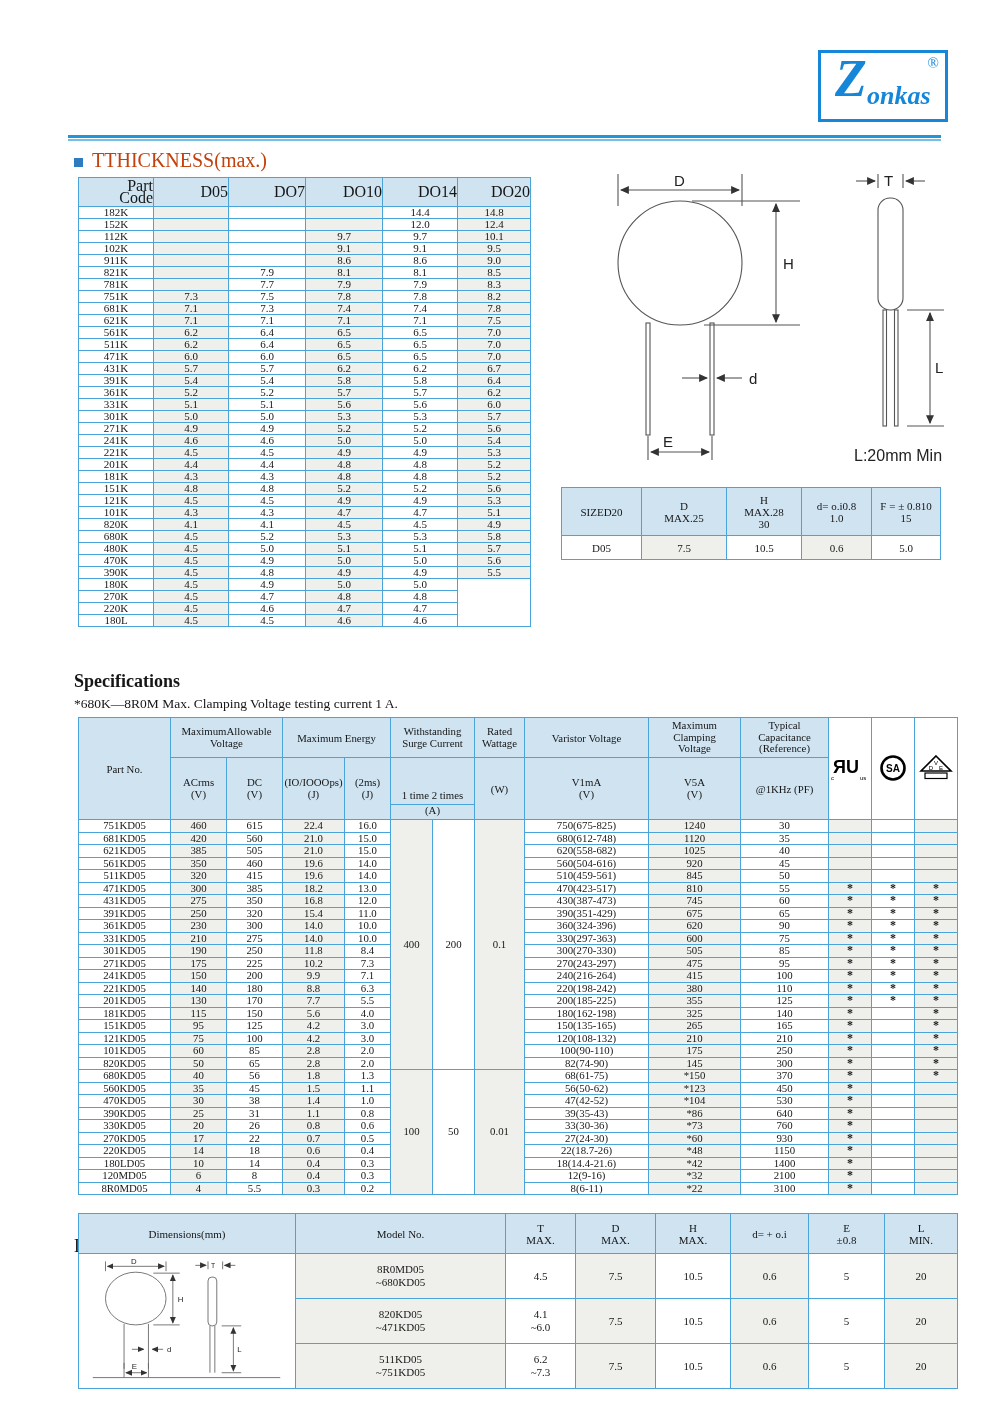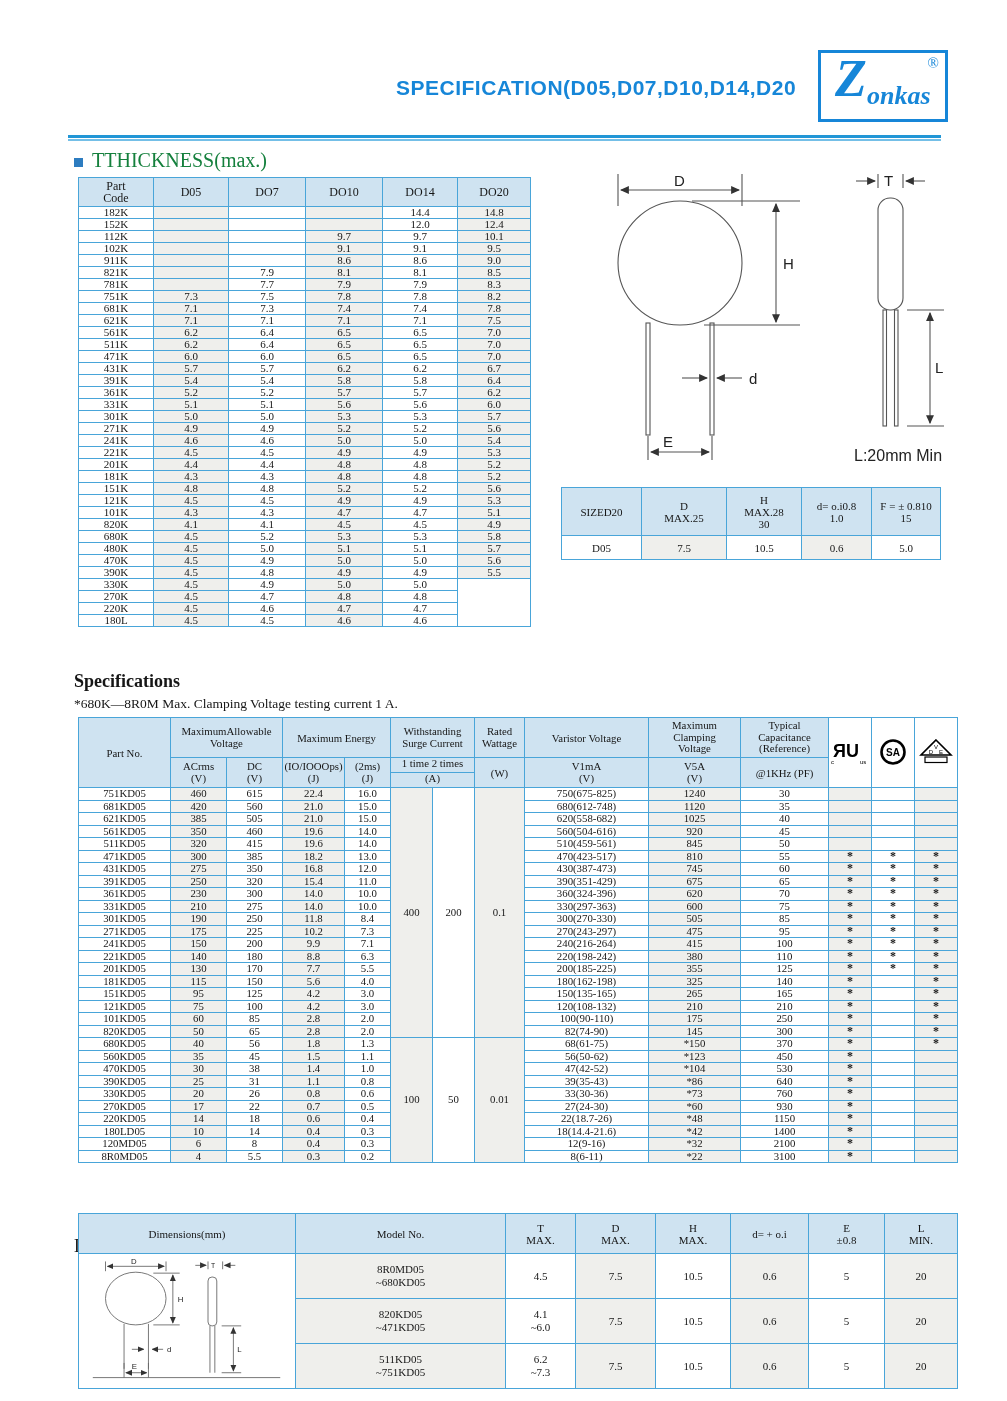--- a/index.html
+++ b/index.html
@@ -10,33 +10,33 @@
   .doc-title { position:absolute; left:396px; top:76px; font-family:"Liberation Sans",sans-serif;
                font-weight:bold; font-size:21px; letter-spacing:.5px; color:#1686d8; }
   .logo { position:absolute; left:818px; top:50px; width:130px; height:72px; border:3px solid #1686d8;
           background:#fff; color:#1686d8; }
   .logo-z { position:absolute; left:14px; top:-4px; font-size:52px; font-weight:bold; font-style:italic; }
   .logo-rest { position:absolute; left:46px; top:28px; font-size:26px; font-weight:bold; font-style:italic; }
   .logo-reg { position:absolute; right:6px; top:2px; font-size:15px; font-style:normal; }
   .rule { position:absolute; left:68px; top:135px; width:873px; height:6px;
           border-top:3px solid #2196d6; border-bottom:2px solid #74bfe7; }
 
-  .sec-title { position:absolute; font-size:20px; color:#15803d; white-space:nowrap; }
+  .sec-title { position:absolute; font-size:20px; color:#c2410c; white-space:nowrap; }
   .bullet { display:inline-block; width:9px; height:9px; background:#2d7cc0; margin-right:9px; }
 
   table { border-collapse:collapse; table-layout:fixed; background:#fff; }
   th,td { border:1px solid #49a5d9; text-align:center; vertical-align:middle; overflow:hidden;
           font-weight:normal; padding:0; }
   thead th { background:#cfe3f1; }
   td.g { background:#efefec; }
   td.blank-cell { background:#fff; }
 
   #thickness-table { position:absolute; left:78px; top:177px; width:452px; font-size:11px; }
   #thickness-table thead tr { height:29px; }
-  #thickness-table thead th { font-size:12px; line-height:12px; }
+  #thickness-table thead th { font-size:16px; line-height:12px;text-align:right; }
   #thickness-table tbody tr { height:12px; }
   #thickness-table tbody td { line-height:11px; }
 
   .fig { position:absolute; left:562px; top:168px; width:388px; height:300px; }
 
   #size-table { position:absolute; left:561px; top:487px; width:379px; font-size:11px; }
   #size-table thead tr { height:48px; }
   #size-table thead th div, #size-table td div { line-height:12px; }
   #size-table tbody tr { height:28px; }
   #size-table tbody tr:nth-child(1) { height:24px; }
@@ -45,39 +45,38 @@
   .specs-note  { position:absolute; left:74px; top:696px; font-size:13.5px; }
 
   #spec-table { position:absolute; left:78px; top:717px; width:879px; font-size:10.8px; }
   #spec-table thead tr.r1 { height:40px; }
   #spec-table thead tr.r2 { height:30px; }
   #spec-table thead th { font-size:10.8px; }
   #spec-table thead th div { line-height:11.5px; }
   #spec-table tbody tr { height:12.4px; }
   #spec-table tbody td { line-height:11.5px; }
   .surge-split { padding:0; }
-  .surge-split .split-top { border-bottom:1px solid #49a5d9; line-height:14px; height:15px; }
+  .surge-split .split-top { border-bottom:1px solid #49a5d9; line-height:14px; height:15px;margin-top:32px; }
   .surge-split .split-bot { line-height:14px; height:14px; }
   .logo-cell { background:#fff !important; }
   td.star-cell { font-weight:bold; font-size:12px; line-height:10px; }
 
   .dims-title { position:absolute; left:74px; top:1236px; font-size:18px; }
   #dims-table { position:absolute; left:78px; top:1213px; width:879px; font-size:11px; }
   #dims-table thead tr { height:40px; }
   #dims-table thead th div { line-height:12px; }
   #dims-table tbody tr { height:45px; }
   #dims-table td div { line-height:13px; }
   .diagram-cell { background:#fff; }
 </style>
 </head>
 <body>
 
 <div class="page">
 
-  <div class="doc-title">SPECIFICATION(D05,D07,D10,D14,D20</div>
 
   <div class="logo">
     <span class="logo-z">Z</span>
     <span class="logo-rest">onkas</span>
     <span class="logo-reg">®</span>
   </div>
 
   <div class="rule"></div>
 
   <div class="sec-title" style="left:74px; top:149px;">
@@ -349,21 +348,21 @@
         </tr>
         <tr>
           <td>390K</td>
           <td class="g">4.5</td>
           <td>4.8</td>
           <td class="g">4.9</td>
           <td>4.9</td>
           <td class="g">5.5</td>
         </tr>
         <tr>
-          <td>330K</td>
+          <td>180K</td>
           <td class="g">4.5</td>
           <td>4.9</td>
           <td class="g">5.0</td>
           <td>5.0</td>
           <td class="blank-cell" rowspan="4"></td>
         </tr>
         <tr>
           <td>270K</td>
           <td class="g">4.5</td>
           <td>4.7</td>
@@ -695,21 +694,21 @@
           <td class="g star-cell">*</td>
         </tr>
         <tr>
           <td>361KD05</td>
           <td class="g">230</td>
           <td>300</td>
           <td class="g">14.0</td>
           <td>10.0</td>
           <td>360(324-396)</td>
           <td class="g">620</td>
-          <td>70</td>
+          <td>90</td>
           <td class="g star-cell">*</td>
           <td class="star-cell">*</td>
           <td class="g star-cell">*</td>
         </tr>
         <tr>
           <td>331KD05</td>
           <td class="g">210</td>
           <td>275</td>
           <td class="g">14.0</td>
           <td>10.0</td>

